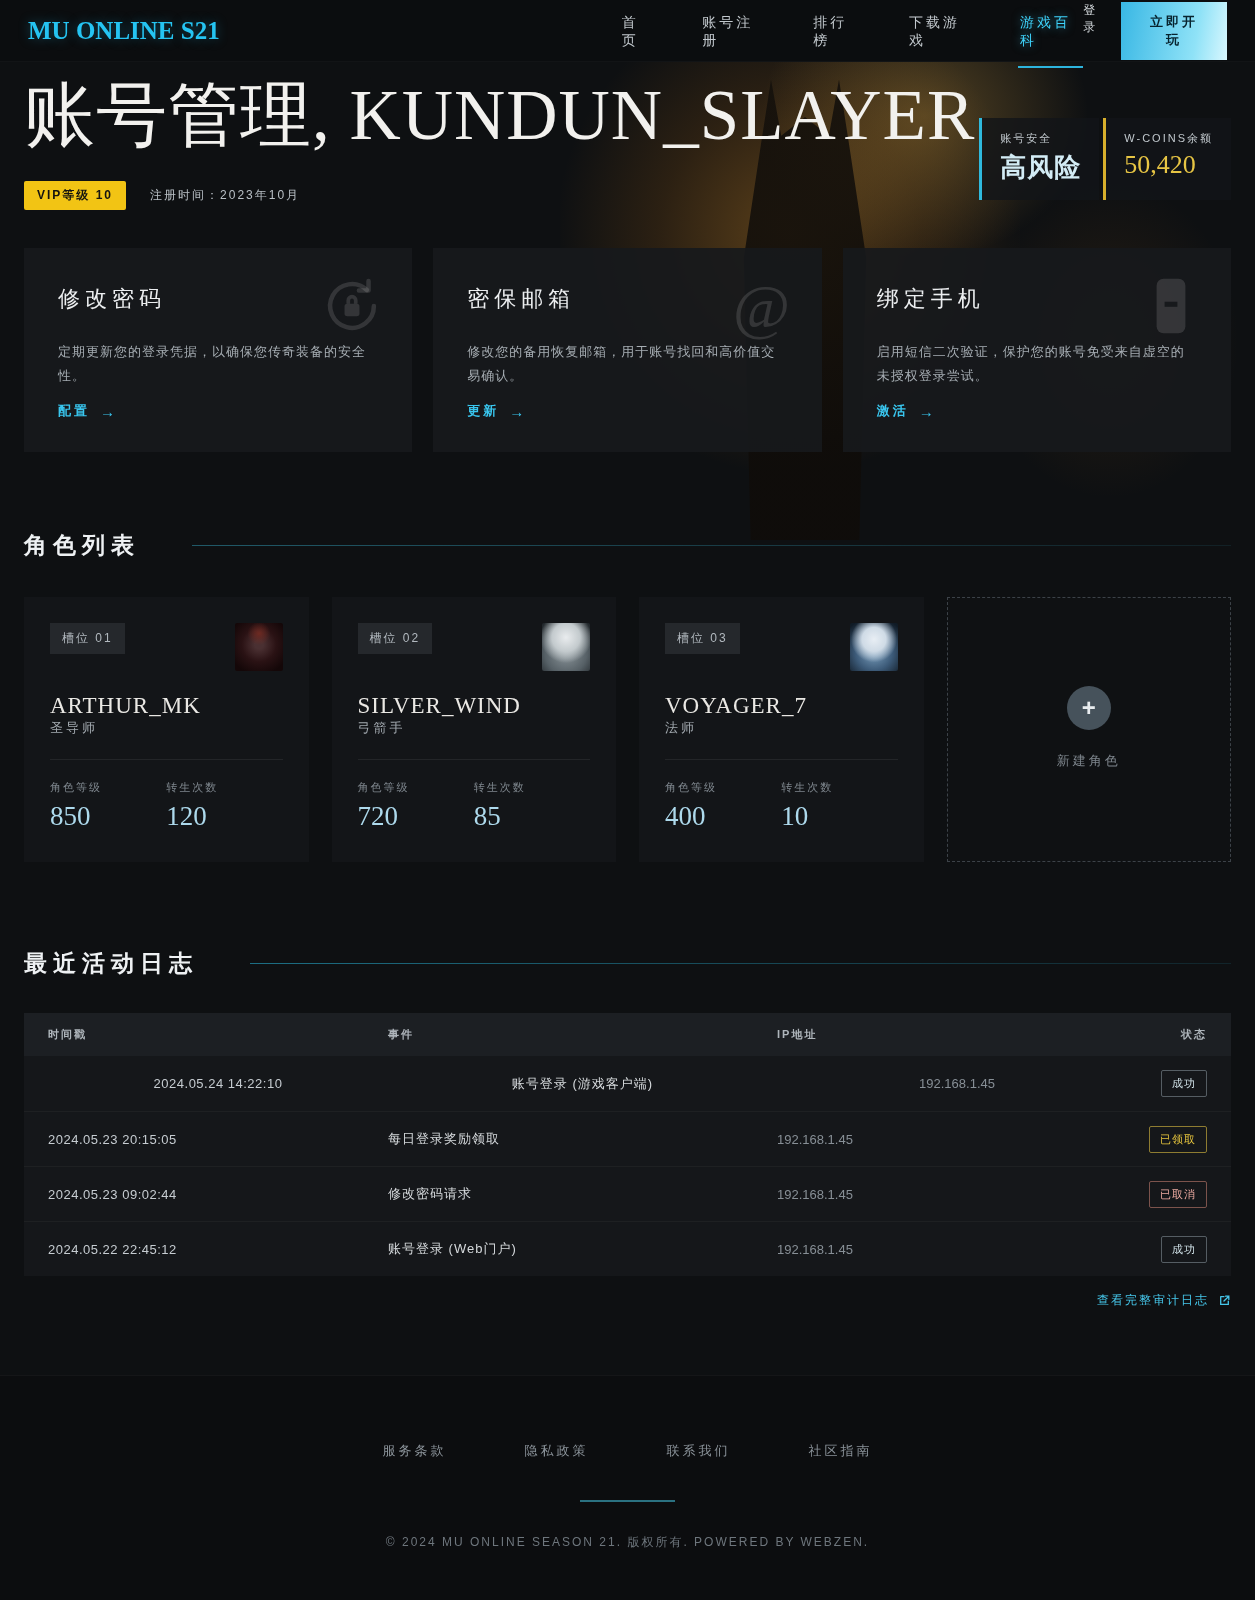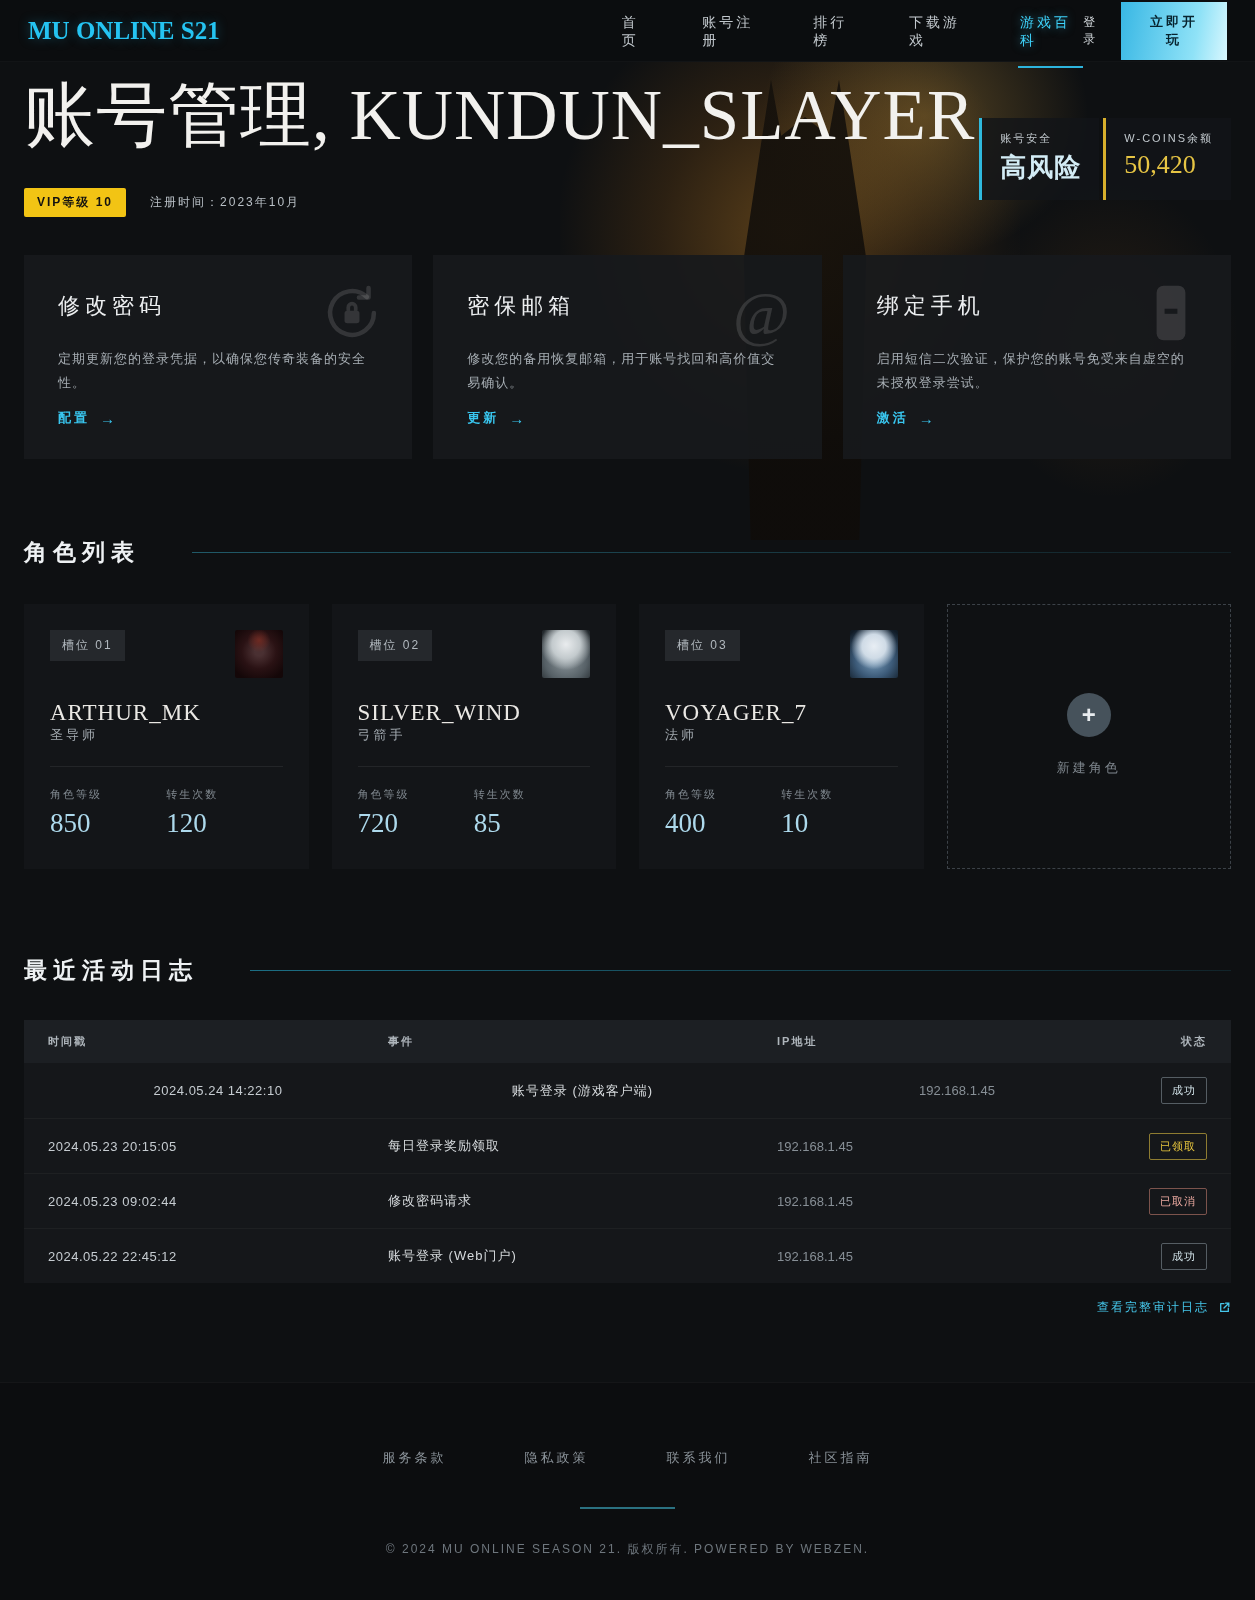--- a/index.html
+++ b/index.html
@@ -26,21 +26,21 @@
   }
   .main-nav { display:flex; gap:46px; margin-left:400px; }
   .nav-item {
     font-size:14px; letter-spacing:3px; color:#c2c8cd;
     padding:20px 2px 16px; cursor:pointer; border-bottom:2px solid transparent;
   }
   .nav-item.active {
     color:#3ed2fa; border-bottom:2px solid #2db4dd;
     text-shadow:0 0 10px rgba(62,210,250,.5);
   }
-  .header-right { margin-left:auto; display:flex; align-items:center; gap:11px; }
+  .header-right { margin-left:auto; display:flex; gap:11px; }
   .login-link { font-size:12px; letter-spacing:3px; color:#d3d8dc; cursor:pointer; }
   .play-button {
     border:none; cursor:pointer;
     background:linear-gradient(100deg,#38b7e4 0%,#8fe2f7 70%,#d9f7fe 100%);
     color:#07232e; font-weight:bold; font-size:13px; letter-spacing:3px;
     padding:11px 24px; font-family:inherit;
   }
   
   .hero-art { position:absolute; top:0; left:0; width:1255px; height:540px; z-index:0; overflow:hidden; }
   .hero-art .glow-a { position:absolute; left:560px; top:40px; width:460px; height:430px;
@@ -53,21 +53,21 @@
     background:linear-gradient(180deg,#15110c 0%,#0f0c09 80%);
     clip-path:polygon(18% 100%,14% 40%,24% 16%,30% 2%,36% 14%,50% 10%,64% 14%,70% 2%,76% 16%,86% 40%,82% 100%);
     opacity:.9; }
   .page { position:relative; z-index:1; }
   .hero-inner { padding:16px 24px 0; position:relative; }
   .hero-title {
     font-family:"Liberation Serif","DejaVu Serif",serif;
     font-size:71px; line-height:1.06; color:#f2f1ee; font-weight:normal;
     letter-spacing:1px; white-space:nowrap;
   }
-  .hero-meta { display:flex; align-items:center; gap:24px; margin-top:35px; }
+  .hero-meta { display:flex; align-items:center; gap:24px; margin-top:28px; }
   .vip-badge {
     background:#f2c414; color:#141310; font-size:12px; font-weight:bold;
     letter-spacing:2px; padding:6px 13px; border-radius:2px; cursor:default;
   }
   .register-time { font-size:12px; letter-spacing:2px; color:#b9c0c6; }
   .hero-stats { position:absolute; right:24px; top:56px; display:flex; gap:4px; }
   .stat-box {
     background:rgba(18,21,24,.82); padding:13px 18px 15px; min-width:108px;
   }
   .stat-box .stat-label { font-size:11px; letter-spacing:2px; color:#c0c7cc; }

